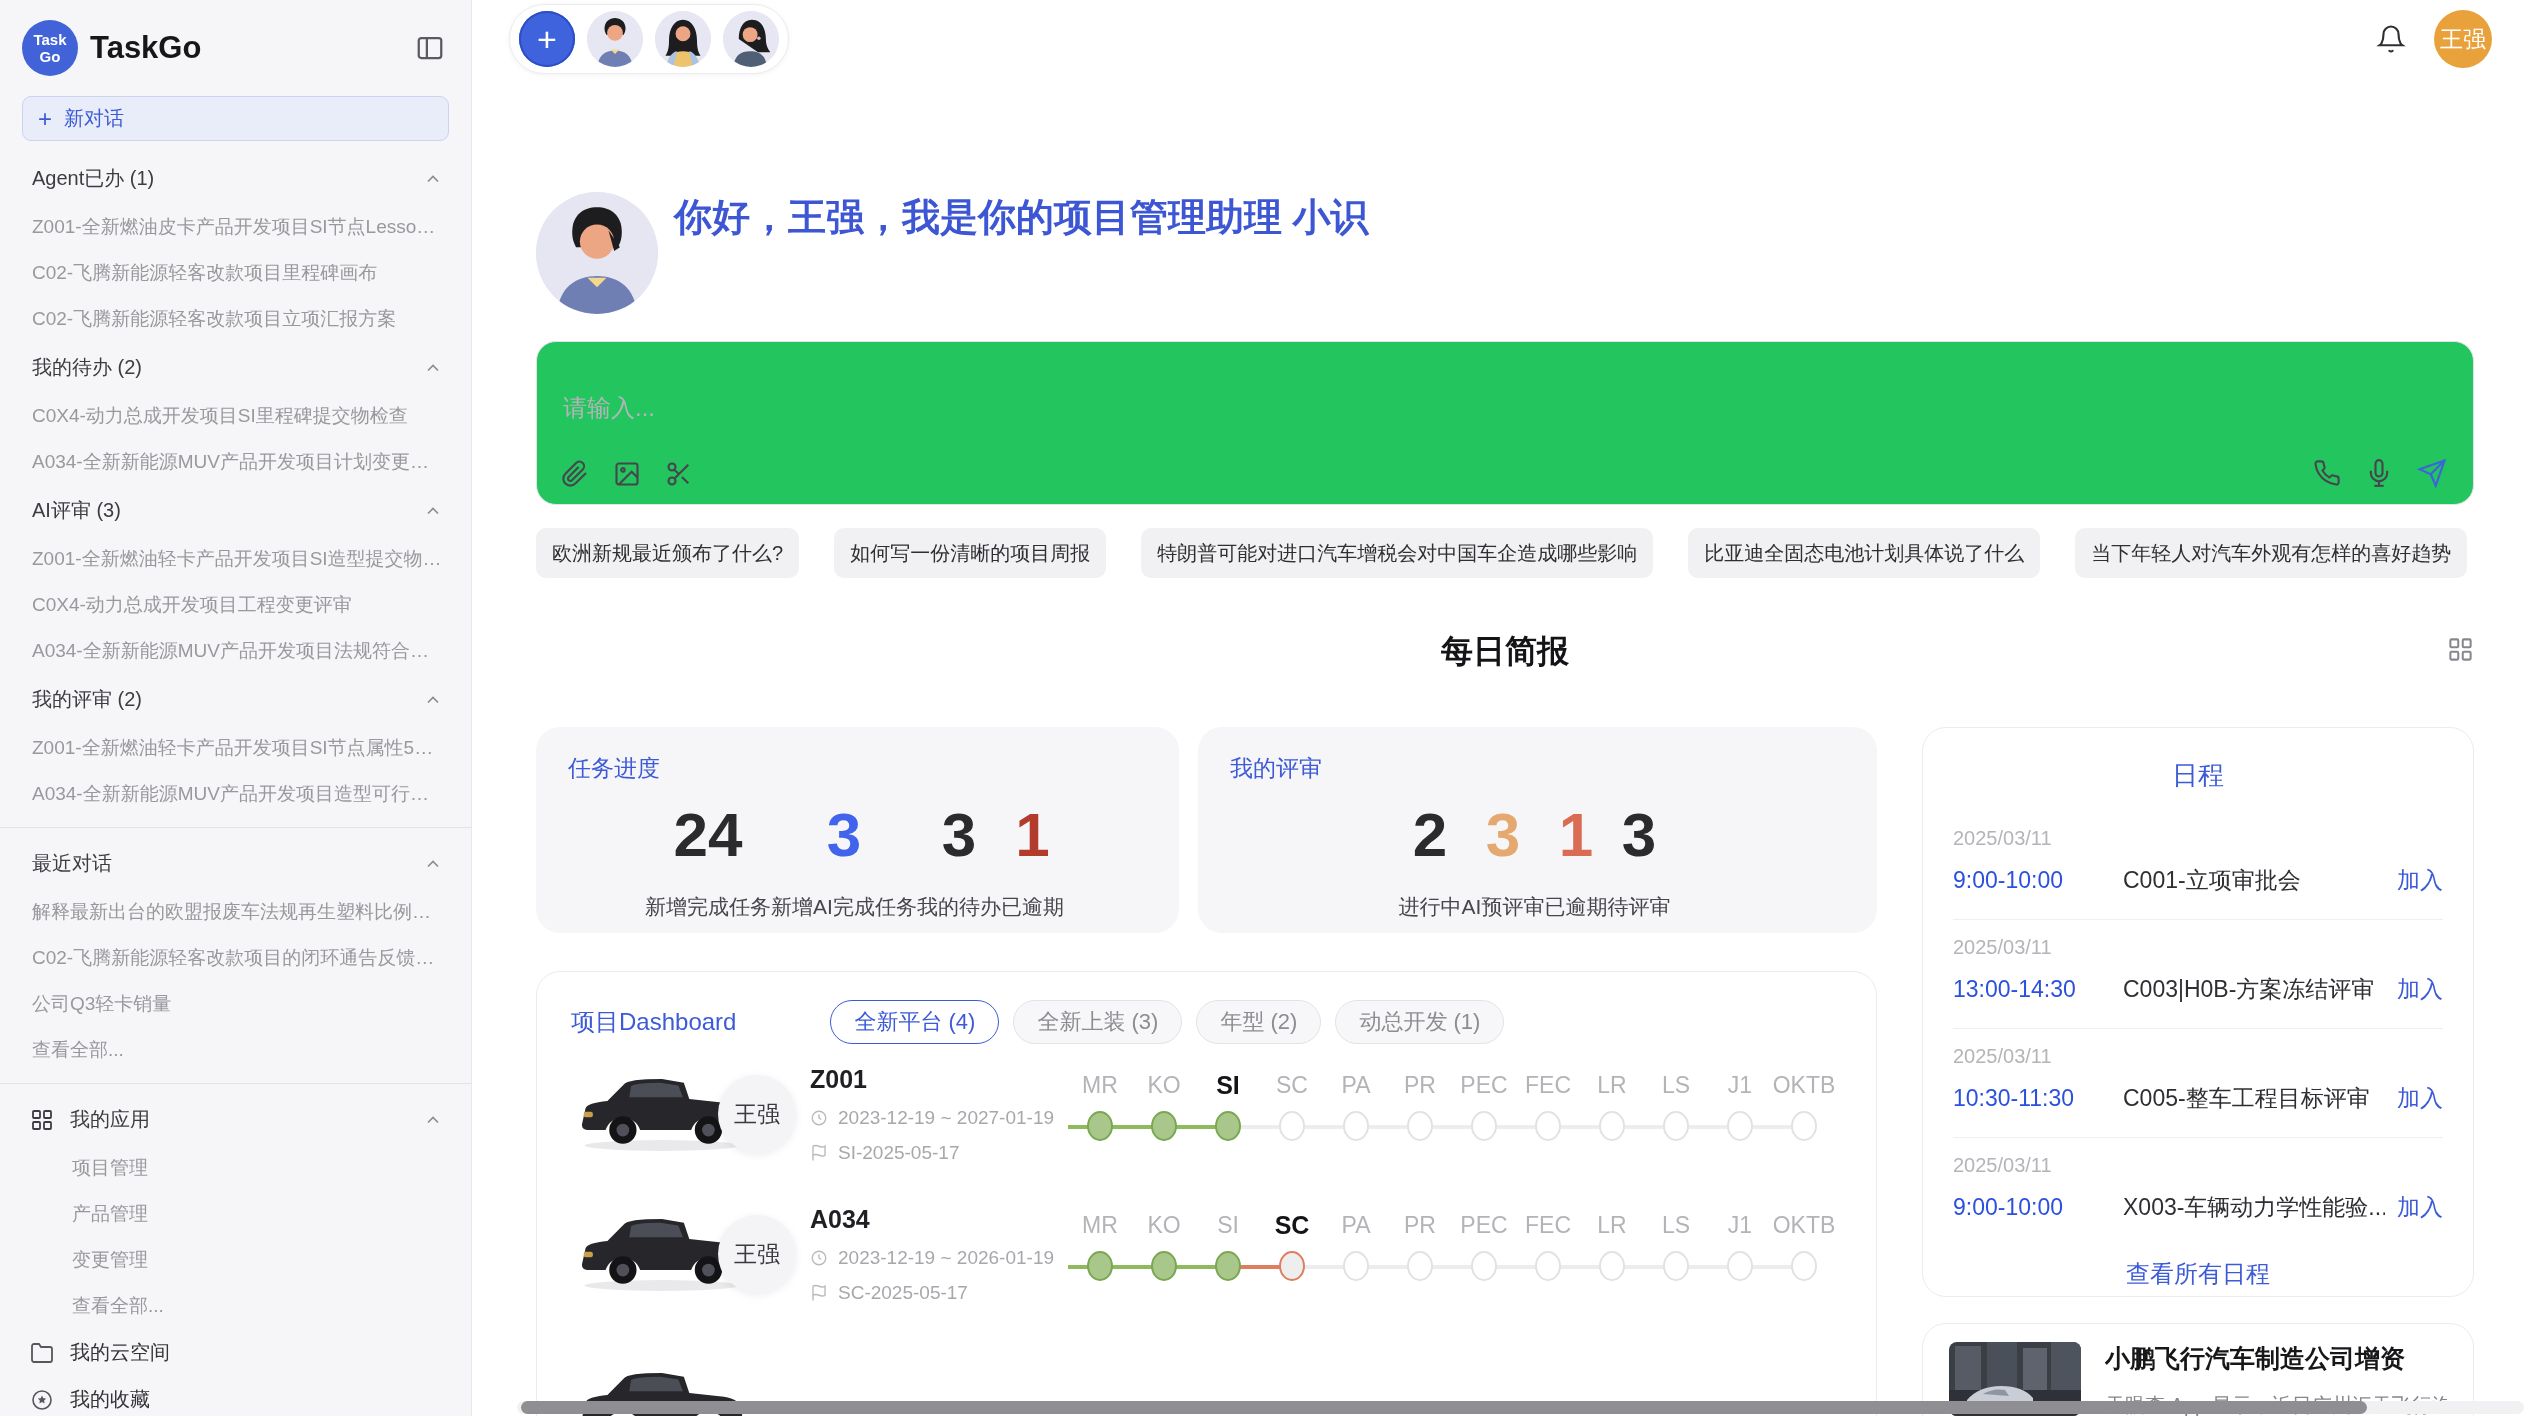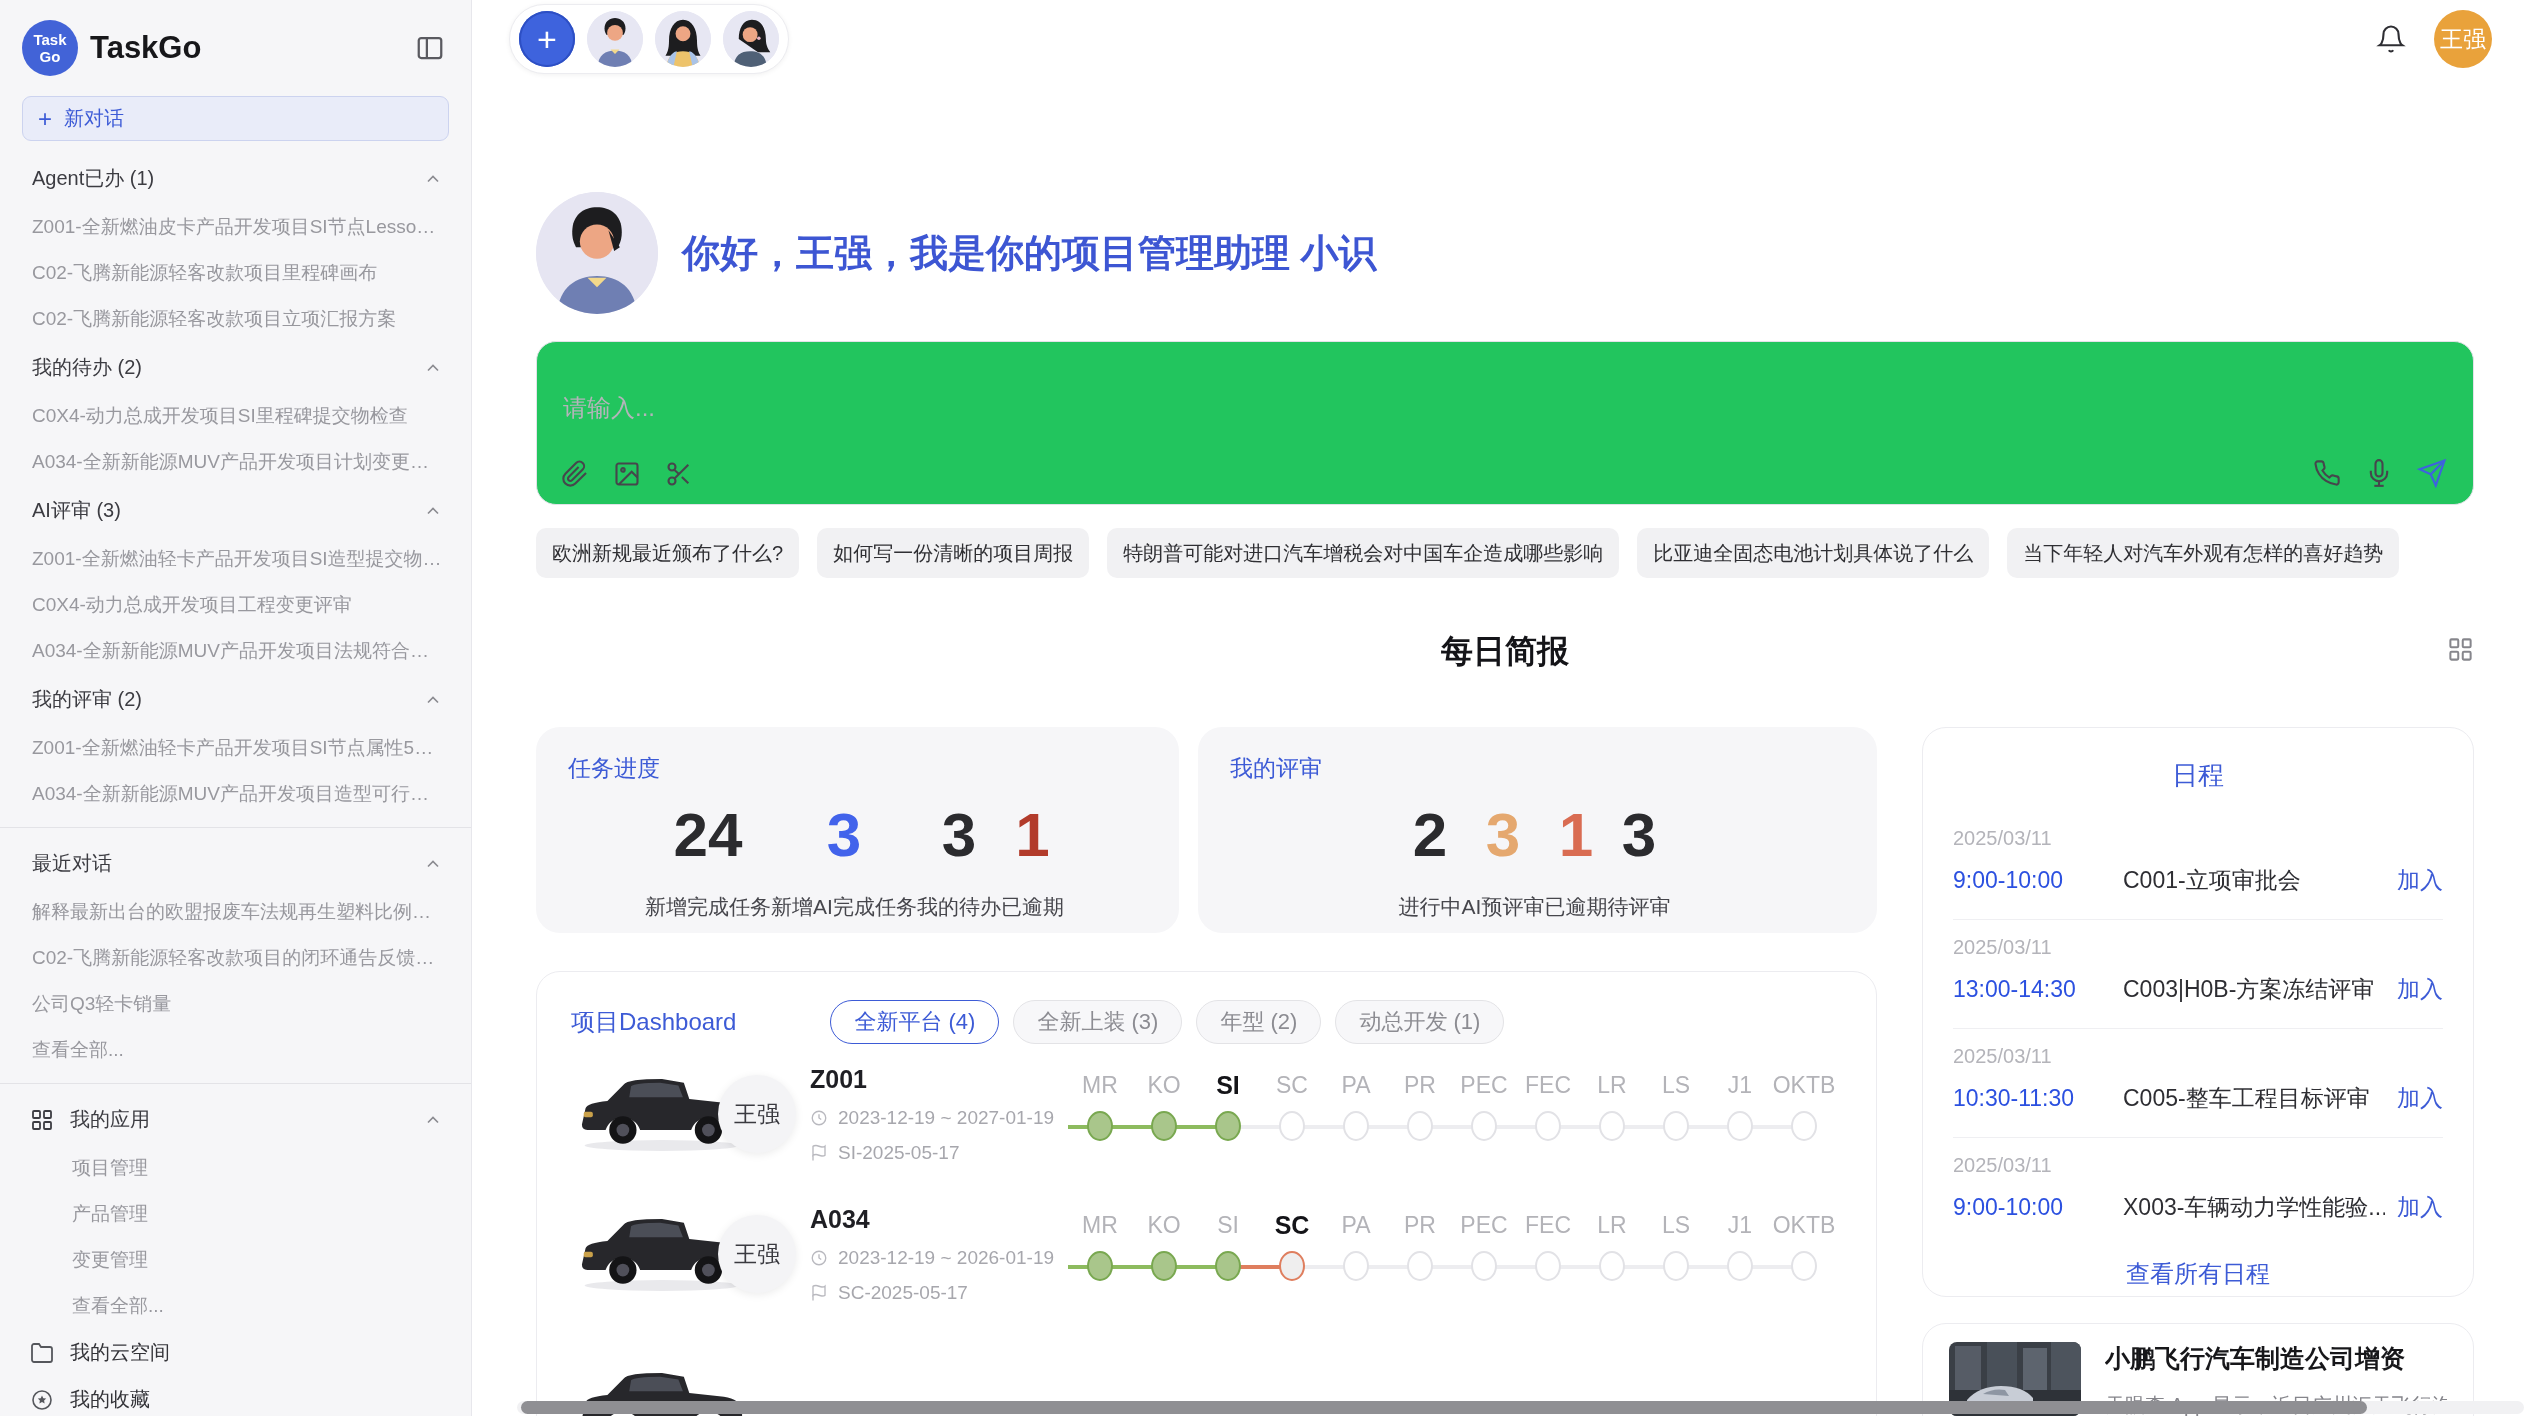--- a/index.html
+++ b/index.html
@@ -24,31 +24,31 @@
   
   .main{flex:1;height:100%;position:relative;overflow:hidden;background:#fff}
   .topbar{position:absolute;top:4px;left:37px;right:40px;display:flex;align-items:center;z-index:5}
   .avatar-pill{display:flex;align-items:center;gap:12px;background:#fff;border:1px solid #ececf0;border-radius:40px;padding:6px 9px;box-shadow:0 1px 5px rgba(0,0,0,.06)}
   .add-btn{width:56px;height:56px;border-radius:50%;background:#3e63dd;color:#fff;font-size:34px;display:flex;align-items:center;justify-content:center;cursor:pointer;box-shadow:0 0 0 2px #2d4fc4 inset}
   .avatar{width:56px;height:56px;border-radius:50%;overflow:hidden;background:#e7e7f3;cursor:pointer}
   .topbar-right{margin-left:auto;display:flex;align-items:center;gap:28px}
   .bell{color:#2e2e33;cursor:pointer}
   .user-avatar{width:58px;height:58px;border-radius:50%;background:#e9a23b;color:#fff;font-size:23px;display:flex;align-items:center;justify-content:center;cursor:pointer}
   .content{position:absolute;top:0;left:64px;right:58px;height:100%}
-  .greeting{margin-top:192px;display:flex;align-items:center;gap:24px}
+  .greeting{margin-top:192px;display:flex;align-items:flex-start;gap:16px}
   .greet-avatar{width:122px;height:122px;border-radius:50%;overflow:hidden;background:#e6e5f2;flex-shrink:0}
   .greet-text{font-size:38px;font-weight:700;color:#3d56d3}
   .input-box{margin-top:27px;height:164px;border:1.5px solid #e2e2e8;border-radius:20px;background:#22c55e;position:relative}
   .composer-input{position:absolute;top:52px;left:26px;right:26px;border:none;outline:none;font-size:24px;color:#333;font-family:inherit;background:transparent}
   .composer-input::placeholder{color:#b4b4ba}
   .input-actions-left{position:absolute;left:24px;bottom:16px;display:flex;gap:24px;color:#46464c}
   .input-actions-right{position:absolute;right:26px;bottom:16px;display:flex;gap:24px;color:#46464c;align-items:center}
   .ibtn{cursor:pointer}
   .send{color:#3e63dd}
-  .chips{margin-top:23px;display:flex;gap:18px;overflow:hidden}
+  .chips{margin-top:23px;display:flex;gap:35px;overflow:hidden}
   .chip{height:50px;background:#f1f1f3;border-radius:10px;display:flex;align-items:center;padding:0 16px;font-size:20px;color:#2f2f33;white-space:nowrap;cursor:pointer}
   .briefing-header{margin-top:52px;position:relative;text-align:center;height:44px}
   .briefing-title{font-size:32px;font-weight:700;color:#141418}
   .briefing-grid{position:absolute;right:0;top:6px;color:#86868c;cursor:pointer}
   .columns{margin-top:53px;display:flex;gap:45px;align-items:flex-start}
   .left-col{width:1341px;flex-shrink:0}
   .right-col{flex:1;min-width:0}
   
   .stats-row{display:flex;gap:19px}
   .stat-card{height:206px;background:#f6f6f8;border-radius:24px;padding:26px 34px 28px 32px;display:flex;flex-direction:column}

